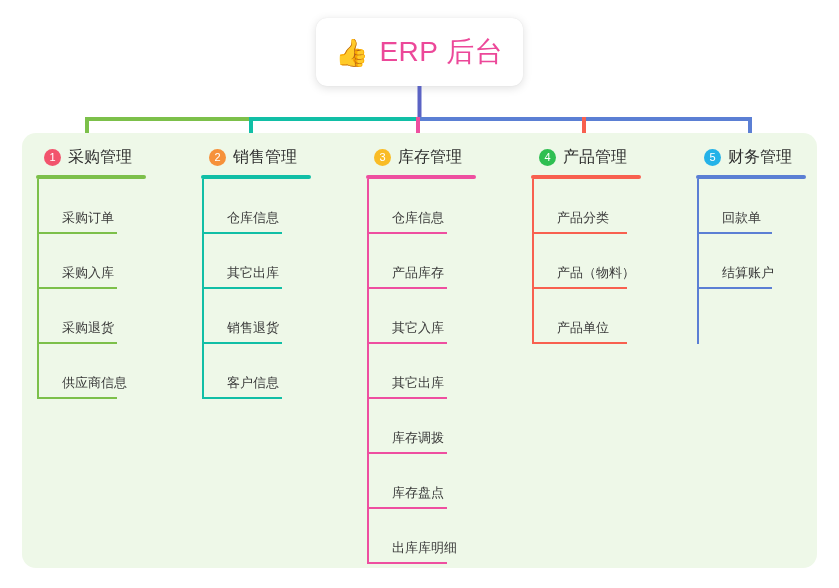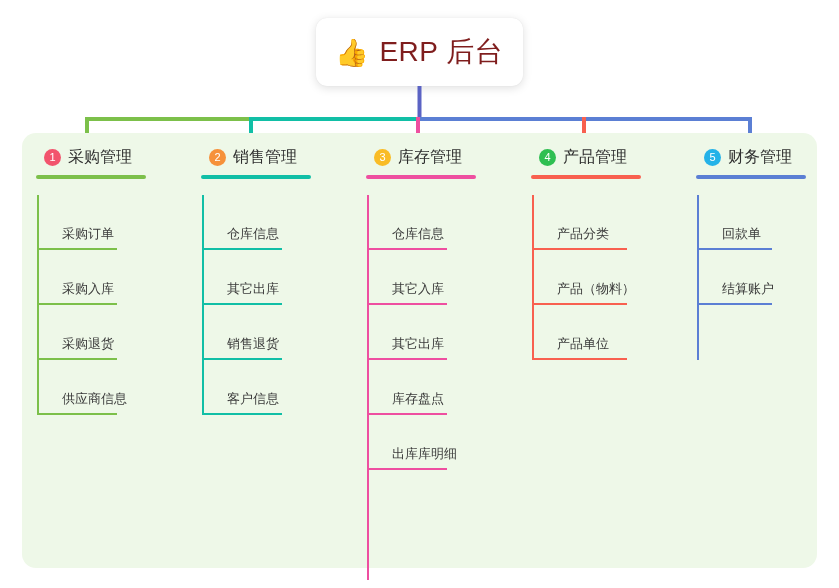--- a/index.html
+++ b/index.html
@@ -40,21 +40,21 @@
     gap: 10px;
   }
   .title-emoji {
     font-size: 27px;
     line-height: 1;
     font-family: "DejaVu Sans", sans-serif;
     color: #e8b33a;
   }
   .title-text {
     font-size: 28px;
-    color: #7f1d1d;
+    color: #ec4899;
     letter-spacing: 0.5px;
     white-space: nowrap;
   }
 
   
   #connectors {
     position: absolute;
     left: 0;
     top: 0;
     width: 839px;
@@ -102,21 +102,21 @@
     white-space: nowrap;
   }
   .head-rule {
     height: 4px;
     border-radius: 2px;
     margin-top: 6px;
   }
 
   .leaf-list {
     position: relative;
-    margin-top: 16px;
+    margin-top: 0;
     text-decoration: underline;
   }
   .spine {
     position: absolute;
     left: 1px;
     top: 0;
     width: 2px;
   }
   .leaf {
     position: relative;
@@ -226,25 +226,33 @@
           <span class="head-label">库存管理</span>
         </div>
         <div class="head-rule" style="background: rgb(238, 79, 160); width: 110px;"></div>
         <div class="leaf-list">
           <div class="spine" style="background: rgb(238, 79, 160); height: 385px;"></div>
           <div class="leaf">
             <span class="leaf-text">仓库信息</span>
             <div class="leaf-rule" style="background: rgb(238, 79, 160); width: 80px;"></div>
           </div>
           <div class="leaf">
+            <span class="leaf-text">产品库存</span>
+            <div class="leaf-rule" style="background: rgb(238, 79, 160); width: 80px;"></div>
+          </div>
+          <div class="leaf">
             <span class="leaf-text">其它入库</span>
             <div class="leaf-rule" style="background: rgb(238, 79, 160); width: 80px;"></div>
           </div>
           <div class="leaf">
             <span class="leaf-text">其它出库</span>
+            <div class="leaf-rule" style="background: rgb(238, 79, 160); width: 80px;"></div>
+          </div>
+          <div class="leaf">
+            <span class="leaf-text">库存调拨</span>
             <div class="leaf-rule" style="background: rgb(238, 79, 160); width: 80px;"></div>
           </div>
           <div class="leaf">
             <span class="leaf-text">库存盘点</span>
             <div class="leaf-rule" style="background: rgb(238, 79, 160); width: 80px;"></div>
           </div>
           <div class="leaf">
             <span class="leaf-text">出库库明细</span>
             <div class="leaf-rule" style="background: rgb(238, 79, 160); width: 80px;"></div>
           </div>

